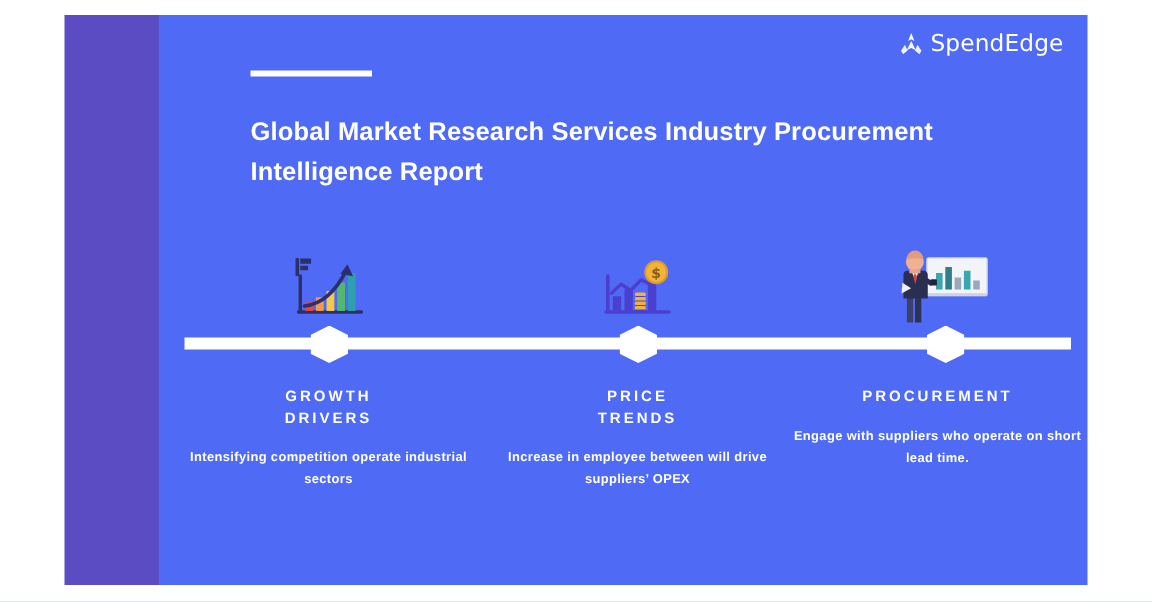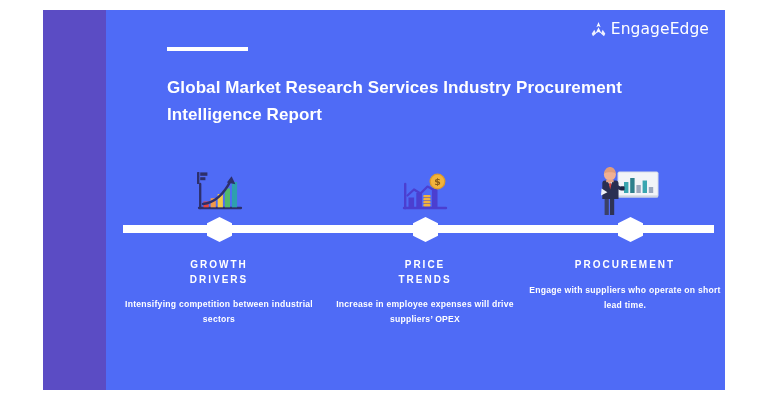--- a/index.html
+++ b/index.html
@@ -152,21 +152,21 @@
       <span class="logo-mark-wrap">
         <svg class="logo-mark" viewBox="0 0 34 34" xmlns="http://www.w3.org/2000/svg" aria-hidden="true">
           <g fill="#ffffff">
             <path d="M17 2 L21.2 12.5 L17 10.2 L12.8 12.5 Z"></path>
             <path d="M17 12.6 L23 25.0 L17 22.0 L11 25.0 Z" opacity="0.95"></path>
             <path d="M8.6 17.5 L12.2 25.2 L6.0 30.4 L3.4 25.6 Z" opacity="0.9"></path>
             <path d="M25.4 17.5 L30.6 25.6 L28.0 30.4 L21.8 25.2 Z" opacity="0.9"></path>
           </g>
         </svg>
       </span>
-      <span class="logo-text"><span>Engage</span><span class="mid-e">E</span><span>dge</span></span>
+      <span class="logo-text"><span>Spend</span><span class="mid-e">E</span><span>dge</span></span>
     </div>
 
     <div class="title-rule"></div>
     <h1 class="title">Global Market Research Services Industry Procurement Intelligence Report</h1>
 
     <div class="timeline-bar"></div>
     <div class="hex hex-1"></div>
     <div class="hex hex-2"></div>
     <div class="hex hex-3"></div>
 
@@ -190,21 +190,21 @@
           <rect x="40.9" y="18.0" width="5.2" height="25.3" fill="#2e9fae"></rect>
 
           <path d="M12 40 C22 39 32 32 40 16" stroke="#2d2f6b" stroke-width="2.5" fill="none" stroke-linecap="round"></path>
           <path d="M40.6 12.2 L44.4 20.2 L35.9 18.6 Z" fill="#2d2f6b"></path>
         </svg>
       </div>
       <div class="step-heading">
         <div>GROWTH</div>
         <div>DRIVERS</div>
       </div>
-      <div class="step-desc">Intensifying competition between industrial sectors</div>
+      <div class="step-desc">Intensifying competition operate industrial sectors</div>
     </div>
 
     <div class="step step-2">
       <div class="step-icon">
         <svg width="56" height="56" viewBox="0 0 56 56" xmlns="http://www.w3.org/2000/svg" aria-hidden="true">
 
           <path d="M7 44 H49" stroke="#4b3fd0" stroke-width="2.4" stroke-linecap="round" fill="none"></path>
           <path d="M8.2 20 V44" stroke="#4b3fd0" stroke-width="2.4" stroke-linecap="round" fill="none"></path>
 
           <rect x="11.5" y="33.5" width="5.6" height="9.6" fill="#4b3fd0"></rect>
@@ -222,21 +222,21 @@
           </g>
 
           <circle cx="40.5" cy="17.5" r="7.3" fill="#f2b33d" stroke="#e09a28" stroke-width="1.3"></circle>
           <text x="40.5" y="21.2" text-anchor="middle" font-family="DejaVu Sans, sans-serif" font-size="9.4" font-weight="bold" fill="#8a5a16">$</text>
         </svg>
       </div>
       <div class="step-heading">
         <div>PRICE</div>
         <div>TRENDS</div>
       </div>
-      <div class="step-desc">Increase in employee expenses will drive suppliers’ OPEX</div>
+      <div class="step-desc">Increase in employee between will drive suppliers’ OPEX</div>
     </div>
 
     <div class="step step-3">
       <div class="step-icon">
         <svg width="74" height="58" viewBox="0 0 74 58" xmlns="http://www.w3.org/2000/svg" aria-hidden="true">
 
           <rect x="30" y="10" width="40" height="25" rx="1.2" fill="#f2f4f8" stroke="#d8dce6" stroke-width="1"></rect>
           <rect x="30" y="33.4" width="40" height="2" fill="#cfd4e0"></rect>
           <g>
             <rect x="36" y="20" width="4.4" height="11" fill="#3aa6b0"></rect>

